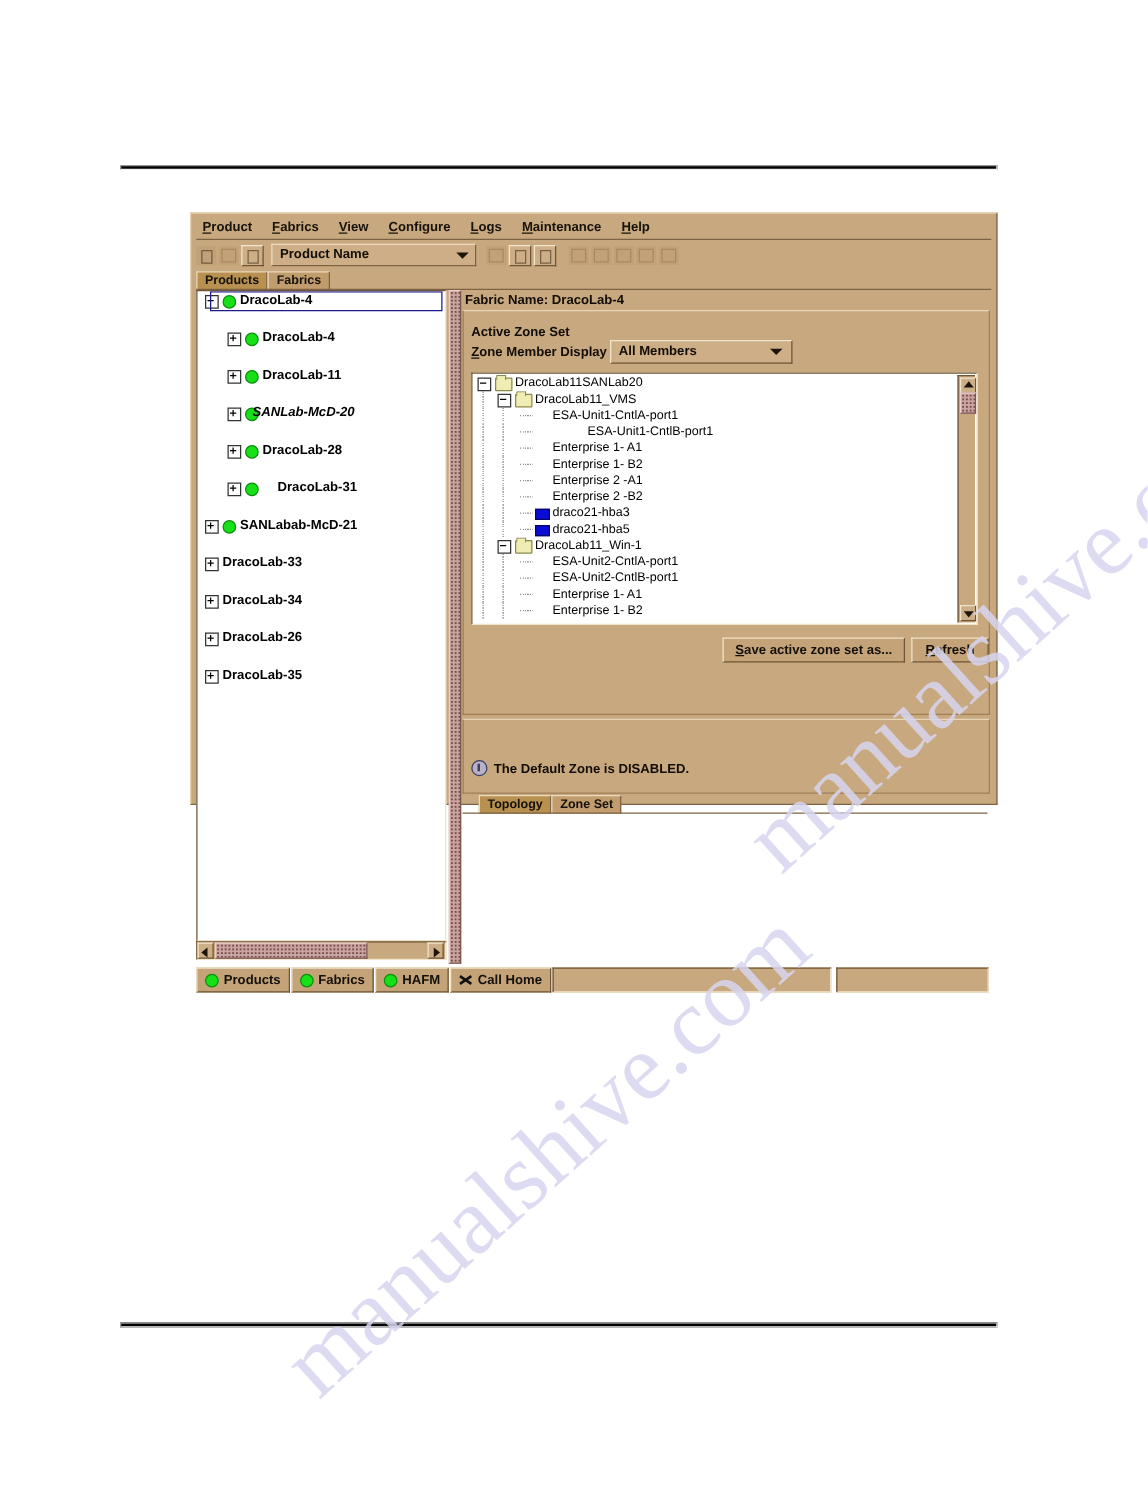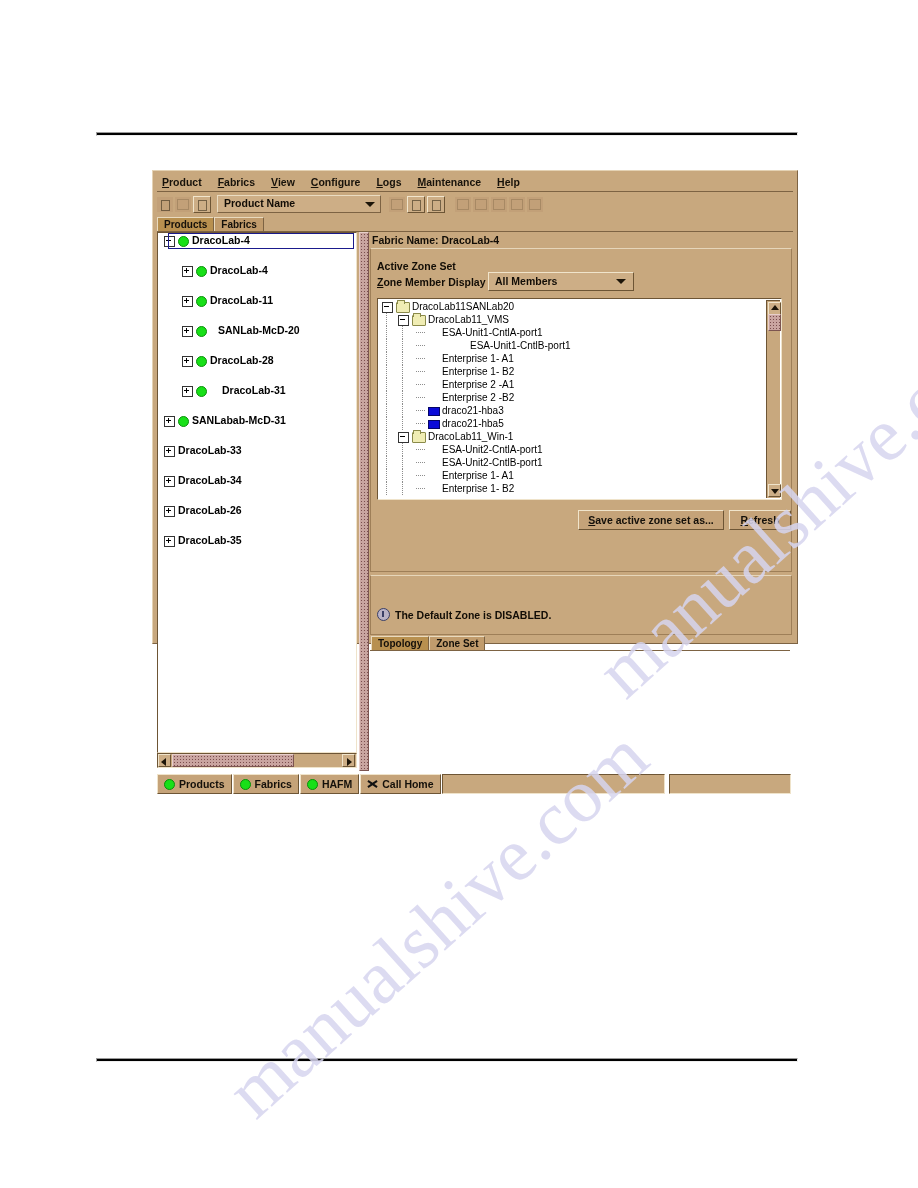--- a/index.html
+++ b/index.html
@@ -147,21 +147,21 @@
   .btn u{text-decoration:underline;}
 
   #status-group{position:absolute;left:1px;top:343px;width:420px;height:58px;
      border:1px solid #9e7f58;border-top-color:#e6d6ba;}
   #status-msg{position:absolute;left:6px;top:32px;font-size:10.5px;font-weight:bold;
      display:flex;align-items:center;gap:5px;}
   #info-icon{width:11px;height:11px;border-radius:50%;border:1px solid #3a3f66;
      background:#b9b2c6;position:relative;flex:0 0 auto;}
   #info-icon:after{content:"";position:absolute;left:4px;top:2px;width:2px;height:6px;background:#3a3f66;}
 
-  #bottom-tabs{position:absolute;left:2px;top:404px;height:15px;display:flex;align-items:flex-end;}
+  #bottom-tabs{position:absolute;left:14px;top:404px;height:15px;display:flex;align-items:flex-end;}
   #bottom-tabs-line{position:absolute;left:1px;top:418px;width:420px;height:1px;background:#7d6343;}
 
   
   #statusbar{position:absolute;left:4px;top:602px;width:634px;height:22px;display:flex;align-items:center;}
   .sbcell{height:18px;background:#c5a379;display:flex;align-items:center;gap:4px;padding:0 6px;
      font-size:10.5px;font-weight:bold;color:#14100a;margin-right:1px;
      border-top:1px solid #f0e4cb;border-left:1px solid #f0e4cb;
      border-right:1px solid #6d5535;border-bottom:1px solid #6d5535;}
   .sbdot{width:9px;height:9px;border-radius:50%;background:#18e018;border:1px solid #0a8f0a;}
   .sbx{width:11px;height:10px;position:relative;}
@@ -261,36 +261,36 @@
           <span class="tlabel" style="left: 52px;">DracoLab-4</span>
         </div>
         <div class="tnode" style="top: 30px;">
           <span class="exp plus" style="left: 24px;"></span>
           <span class="dot" style="left: 38px;"></span>
           <span class="tlabel" style="left: 52px;">DracoLab-11</span>
         </div>
         <div class="tnode" style="top: 45px;">
           <span class="exp plus" style="left: 24px;"></span>
           <span class="dot" style="left: 38px;"></span>
-          <span class="tlabel" style="left: 60px;">SANLab-McD-20</span>
+          <span class="tlabel" style="left: 44px; font-style: italic;">SANLab-McD-20</span>
         </div>
         <div class="tnode" style="top: 60px;">
           <span class="exp plus" style="left: 24px;"></span>
           <span class="dot" style="left: 38px;"></span>
           <span class="tlabel" style="left: 52px;">DracoLab-28</span>
         </div>
         <div class="tnode" style="top: 75px;">
           <span class="exp plus" style="left: 24px;"></span>
           <span class="dot" style="left: 38px;"></span>
           <span class="tlabel" style="left: 52px; padding-left: 12px;">DracoLab-31</span>
         </div>
         <div class="tnode" style="top: 90px;">
           <span class="exp plus" style="left: 6px;"></span>
           <span class="dot" style="left: 20px;"></span>
-          <span class="tlabel" style="left: 34px;">SANLabab-McD-31</span>
+          <span class="tlabel" style="left: 34px;">SANLabab-McD-21</span>
         </div>
         <div class="tnode" style="top: 105px;">
           <span class="exp plus" style="left: 6px;"></span>
           <span class="tlabel" style="left: 20px;">DracoLab-33</span>
         </div>
         <div class="tnode" style="top: 120px;">
           <span class="exp plus" style="left: 6px;"></span>
           <span class="tlabel" style="left: 20px;">DracoLab-34</span>
         </div>
         <div class="tnode" style="top: 135px;">

